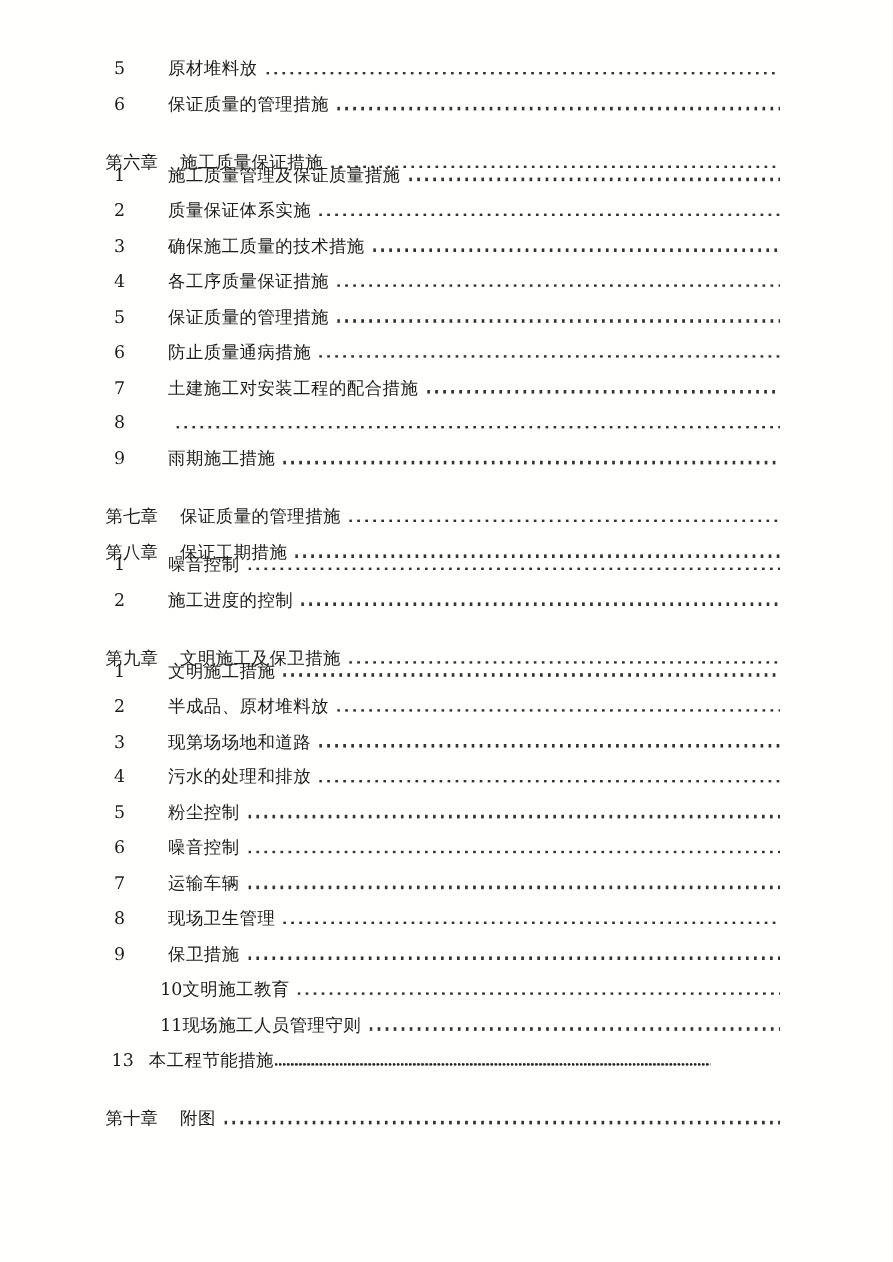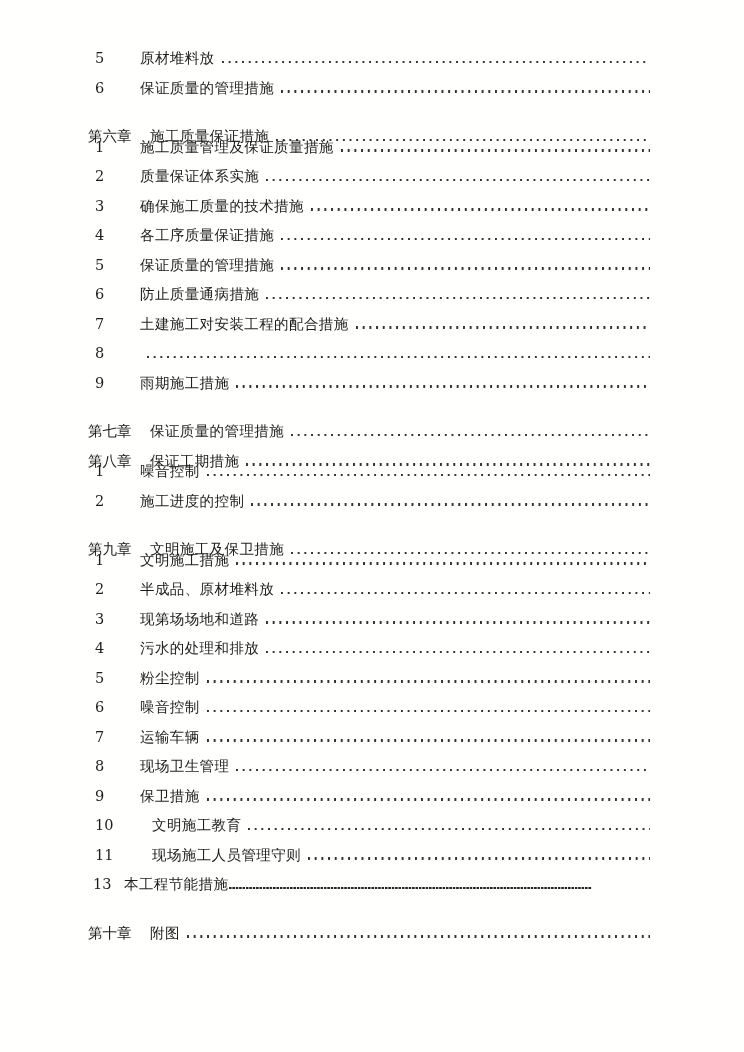--- a/index.html
+++ b/index.html
@@ -18,21 +18,21 @@
   }
   .toc-list{width:100%;}
   .row{
     display:flex;
     align-items:baseline;
     height:29.5px;
     white-space:nowrap;
   }
   .num{flex:none;box-sizing:border-box;}
   .row.item .num{width:52px;padding-left:7px;}
-  .row.item-wide .num{width:64px;padding-left:7px;}
+  .row.item-wide .num{width:64px;padding-left:7px;text-align:right;}
   .row.item-dense .num{width:36px;padding-left:5px;}
   .row.chapter .num{width:62px;margin-top:19px;}
   .title{flex:none;letter-spacing:0.4px;}
   .leader{
     flex:1 1 0;
     min-width:0;
     height:2.2px;
     margin-left:7px;
     align-self:baseline;
     background-image:radial-gradient(circle at 1.1px 1.1px, #333333 1.05px, rgba(0,0,0,0) 1.35px);

